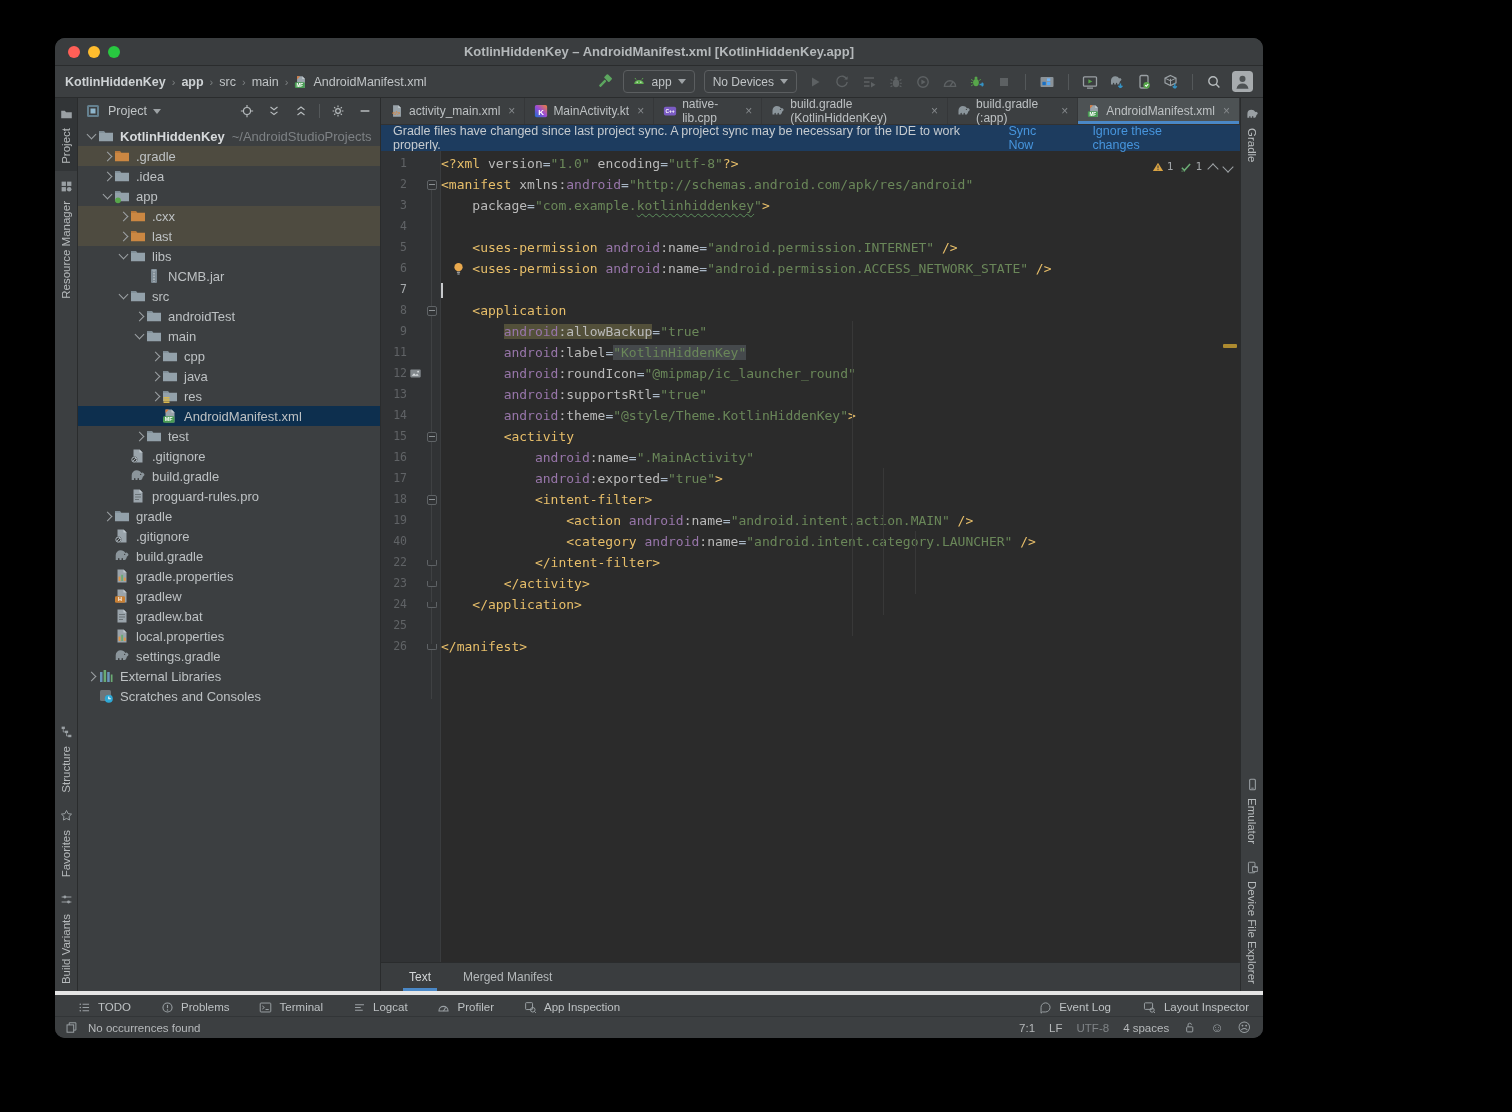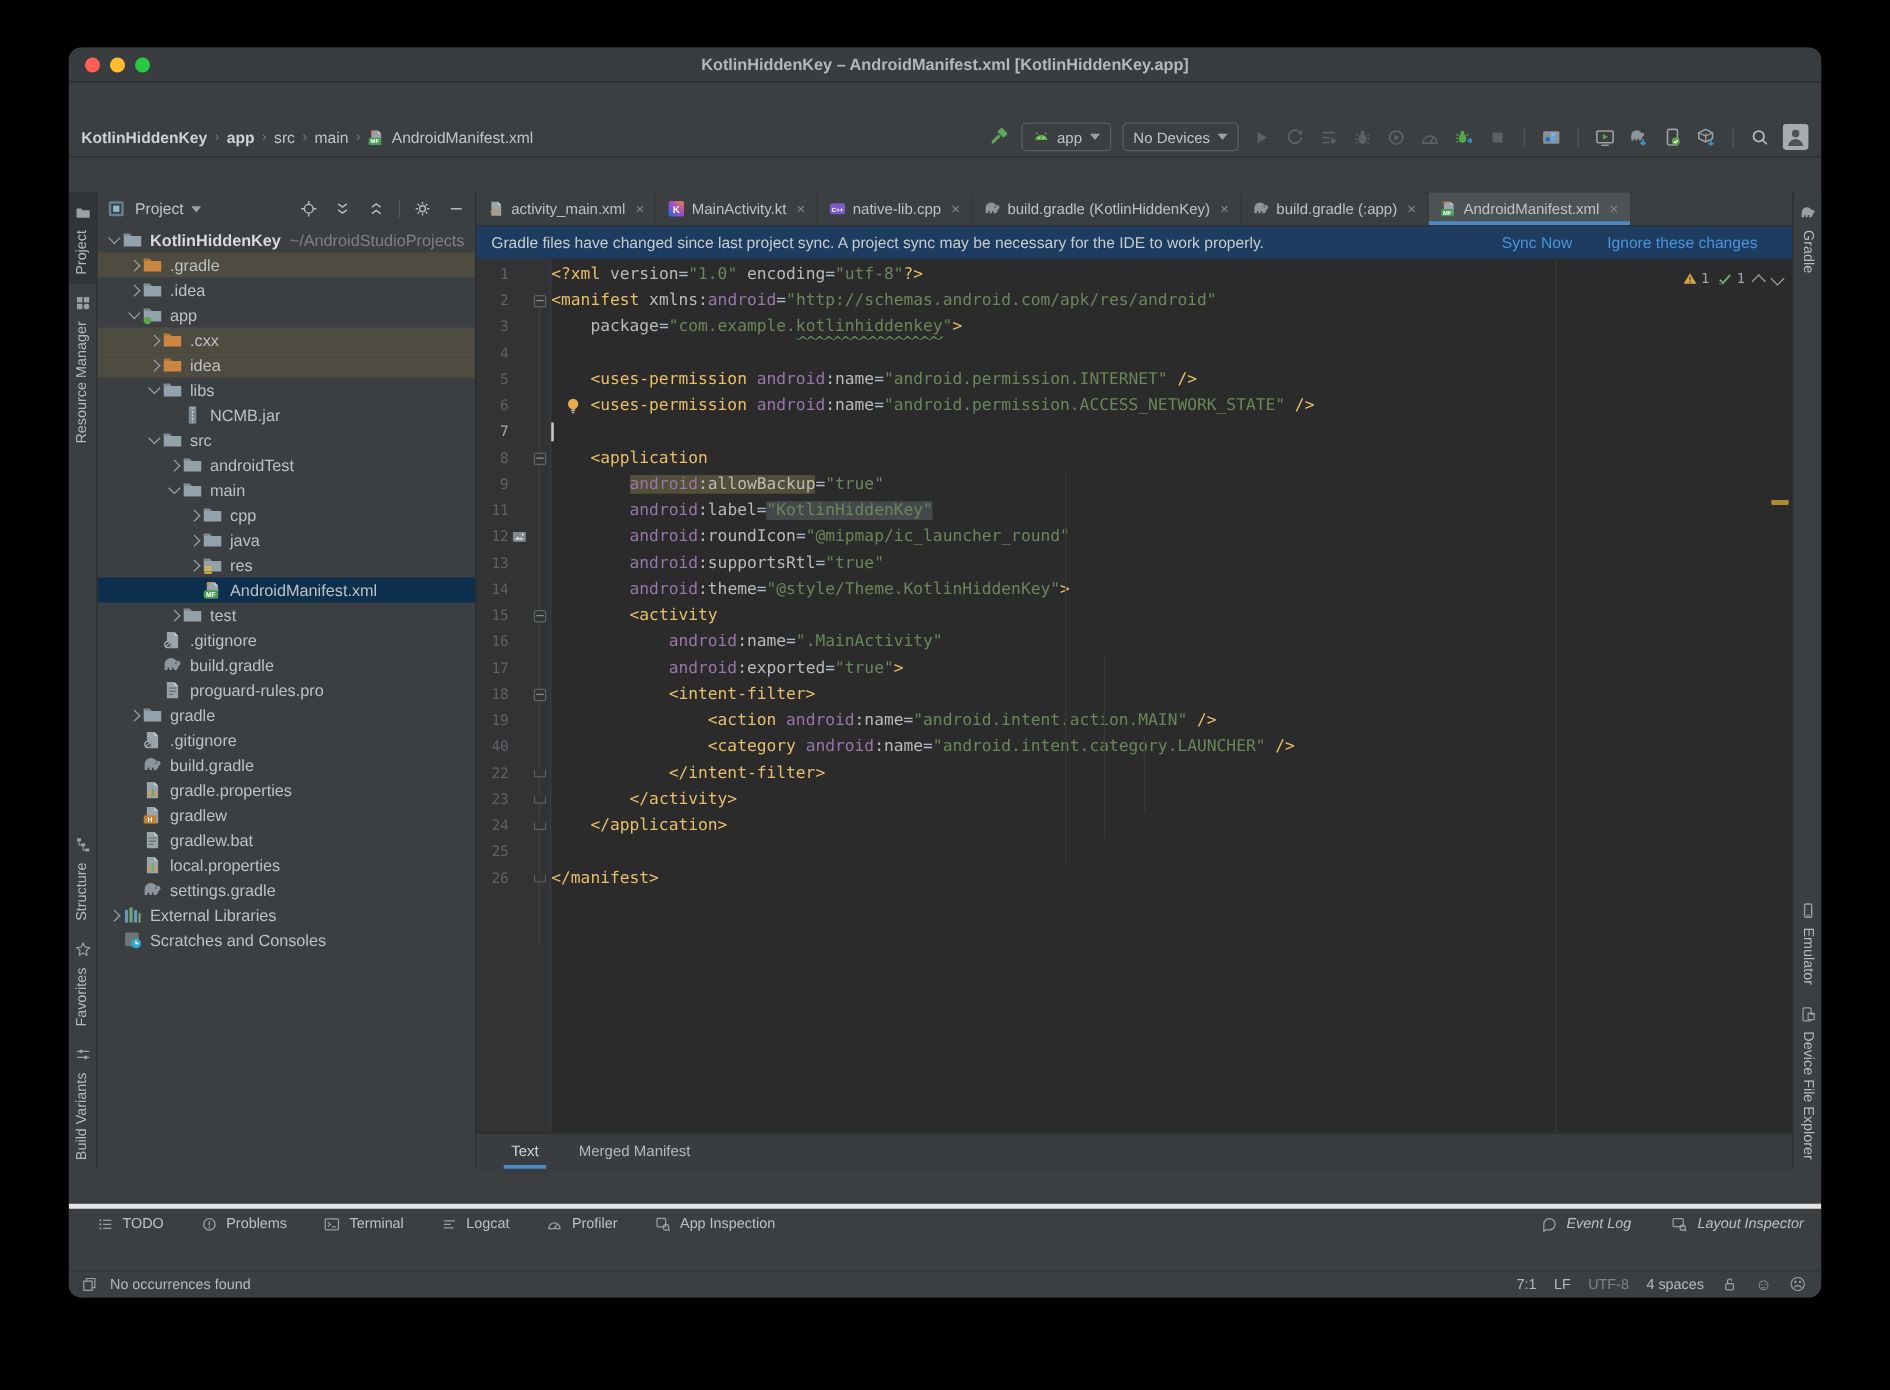--- a/index.html
+++ b/index.html
@@ -1,17 +1,17 @@
 <!DOCTYPE html>
 <html><head>
 <meta charset="utf-8">
 <style>
   html,body{margin:0;padding:0;}
   body{width:1512px;height:1112px;background:#000;font-family:"Liberation Sans",sans-serif;position:relative;overflow:hidden;}
-  .window{position:absolute;left:55px;top:38px;width:1402px;height:1000px;background:#3c3f41;border-radius:10px;overflow:hidden;display:flex;flex-direction:column;box-shadow:0 25px 70px rgba(0,0,0,.7);gap:28px;}
+  .window{position:absolute;left:55px;top:38px;width:1208px;height:1000px;background:#3c3f41;border-radius:10px;overflow:hidden;display:flex;flex-direction:column;box-shadow:0 25px 70px rgba(0,0,0,.7);}
   
   .titlebar{height:27px;background:#3a3d3f;border-bottom:1px solid #2a2c2d;display:flex;align-items:center;position:relative;flex:none;}
   .traffic{display:flex;gap:8px;padding-left:13px;z-index:2;}
   .light{width:12px;height:12px;border-radius:50%;}
   .light.red{background:#ff5f57}.light.yellow{background:#febc2e}.light.green{background:#28c840}
   .wtitle{position:absolute;left:0;right:0;text-align:center;font-size:13px;font-weight:bold;color:#b4b8ba;}
   
   .toolbar{height:31px;border-bottom:1px solid #2a2c2d;display:flex;align-items:center;padding:0 10px;flex:none;}
   .crumbs{display:flex;align-items:center;gap:6px;font-size:12.5px;color:#c0c4c6;}
   .crumb.b{font-weight:bold;color:#ced2d4;}
@@ -101,21 +101,21 @@
   .efcrumb{height:20px;background:#2b2b2b;border-top:1px solid #323436;display:flex;align-items:center;padding-left:72px;font-size:12px;color:#a4a8aa;flex:none;}
   .eftabs{height:28px;background:#3a3d3f;border-top:1px solid #2a2c2d;display:flex;align-items:center;padding-left:16px;gap:8px;font-size:12px;color:#b4b8ba;flex:none;}
   .eftab{padding:0 12px;height:100%;display:flex;align-items:center;position:relative;cursor:default;}
   .eftab.active{color:#d2d5d7;}
   .eftab.active::after{content:"";position:absolute;left:6px;right:6px;bottom:0;height:3px;background:#4a88c7;}
   
   .btoolbar{height:21px;background:#3c3f41;border-top:4px solid #e5e5e5;display:flex;align-items:flex-end;padding:0 14px 0 20px;font-size:11.5px;color:#bdc1c3;flex:none;}
   .btool{display:flex;align-items:center;gap:5px;margin-right:27px;cursor:default;}
   .btool svg{width:13px;height:13px;}
   .bt-right{margin-left:auto;display:flex;align-items:center;}
-  .bt-right .btool{margin-right:0;margin-left:30px;font-style:italic;}
+  .bt-right .btool{margin-right:0;margin-left:30px;}
   .statusbar{height:21px;background:#3c3f41;border-top:1px solid #323537;display:flex;align-items:center;padding:0 12px 0 10px;font-size:11.5px;color:#b6b9bb;flex:none;}
   .statusbar .sicon svg{width:13px;height:13px;}
   .smsg{margin-left:10px;}
   .sright{margin-left:auto;display:flex;align-items:center;gap:14px;}
   .sdim{color:#7f8386;}
   .face{font-size:13px;color:#9aa0a4;line-height:1;}
   .sright svg{width:13px;height:13px;}
 </style>
 </head>
 <body>
@@ -456,21 +456,21 @@
             <span class="ind" style="width: 32px;"></span>
             <span class="arrowslot">
               <span class="chev r"></span>
             </span>
             <span class="ticon">
               <svg viewBox="0 0 16 16">
                 <path d="M1 3h4.8l1.5 1.8H15v8.4H1z" fill="#cb8742"></path>
                 <path d="M1 3h4.8l1.5 1.8H1z" fill="#b5763a"></path>
               </svg>
             </span>
-            <span class="lab">idea</span>
+            <span class="lab">last</span>
           </div>
           <div class="trow">
             <span class="ind" style="width: 32px;"></span>
             <span class="arrowslot">
               <span class="chev d"></span>
             </span>
             <span class="ticon">
               <svg viewBox="0 0 16 16">
                 <path d="M1 3h4.8l1.5 1.8H15v8.4H1z" fill="#93a1aa"></path>
                 <path d="M1 3h4.8l1.5 1.8H1z" fill="#7e8c95"></path>

